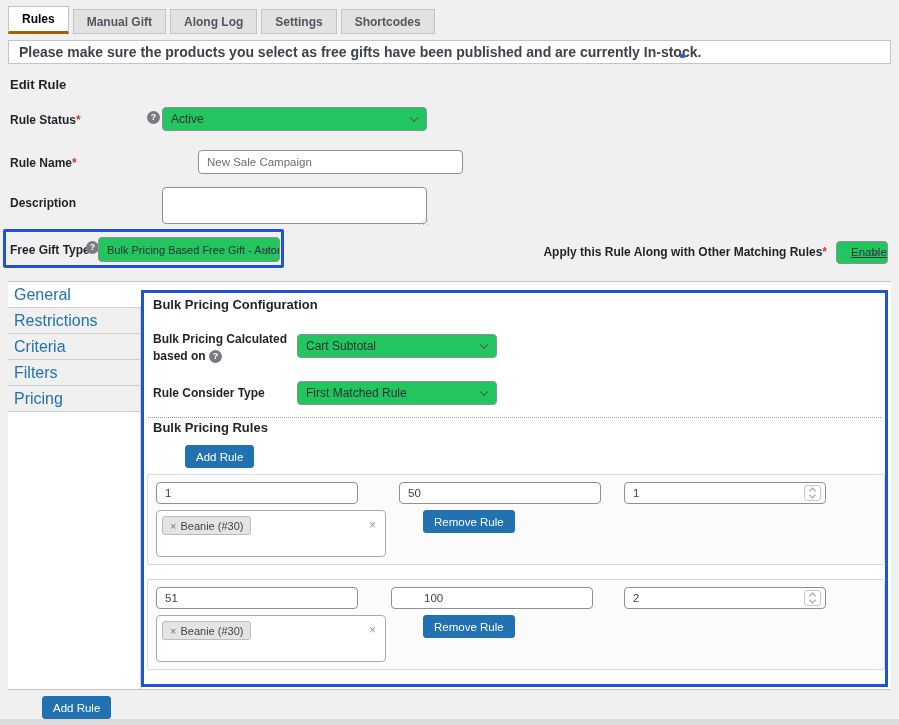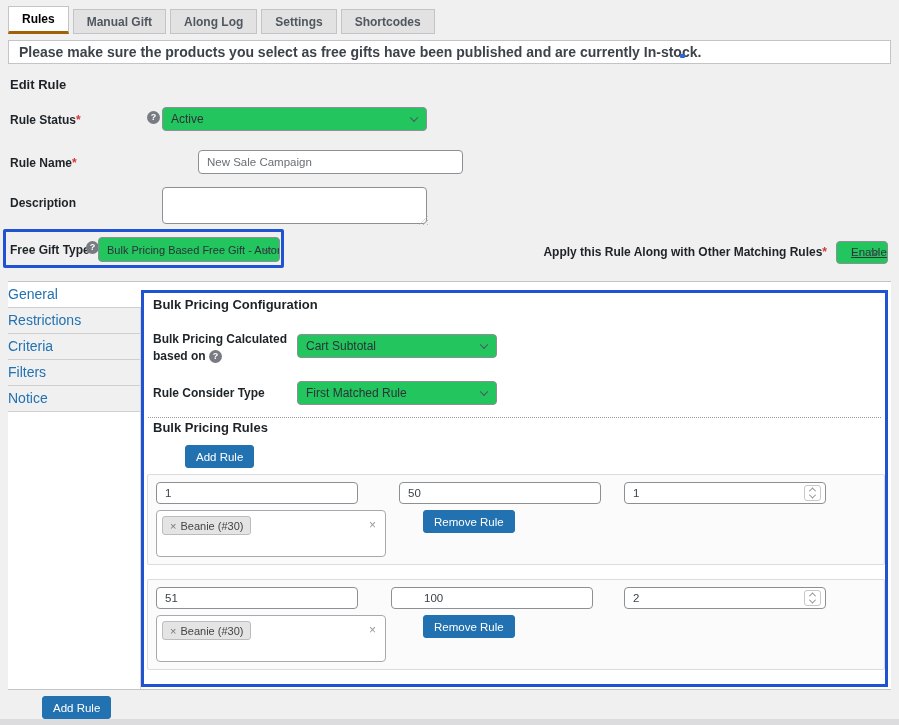--- a/index.html
+++ b/index.html
@@ -76,23 +76,23 @@
   .apply-row .sel { position:relative; height:23px; width:52px; padding:0 16px 0 14px; font-size:11.5px;text-decoration:underline; }
 
   
   .vt-container {
     position:absolute; left:8px; top:281px; width:883px; height:409px;
     background:#fff; border-top:1px solid #c3c4c7; border-bottom:1px solid #c3c4c7;
   }
   .vt-sidebar { position:absolute; left:0; top:0; width:133px; height:100%;
     border-right:1px solid #d5d5d5; background:#fff; }
   .vt-item {
-    height:26px; line-height:25px; 
+    height:26px; line-height:25px; padding-left:6px;
     background:#f0f0f1; border-bottom:1px solid #cfcfcf;
-    color:#2271b1; font-size:14px; cursor:pointer;
+    color:#2271b1; font-size:16px; cursor:pointer;
   }
   .vt-item.active { background:#fff; width:134px; position:relative; z-index:3; }
 
   
   .panel-hl { position:absolute; left:133px; top:8px; width:747px; height:397px;
     border:3px solid #2053d4; pointer-events:none; z-index:4; }
 
   .panel { position:absolute; left:133px; top:8px; width:779px; height:397px; }
   .dotted-div { position:absolute; left:7px; top:127px; width:733px; border-top:1px dotted #9a9a9a; }
 
@@ -186,21 +186,21 @@
   </span>
 </div>
 
 <div class="vt-container">
 
   <div class="vt-sidebar">
     <div class="vt-item active">General</div>
     <div class="vt-item">Restrictions</div>
     <div class="vt-item">Criteria</div>
     <div class="vt-item">Filters</div>
-    <div class="vt-item">Notice</div>
+    <div class="vt-item">Pricing</div>
   </div>
 
   <div class="panel">
     <div class="abs h-title" style="left:12px; top:7px;">Bulk Pricing Configuration</div>
 
     <div class="abs f-label" style="left:12px; top:41px; width:138px; white-space:normal; line-height:17px;">
       <span>Bulk Pricing Calculated based on</span>
       <span class="help-ico">?</span>
     </div>
     <div class="sel" style="left:156px; top:44px; width:200px; height:24px;">

